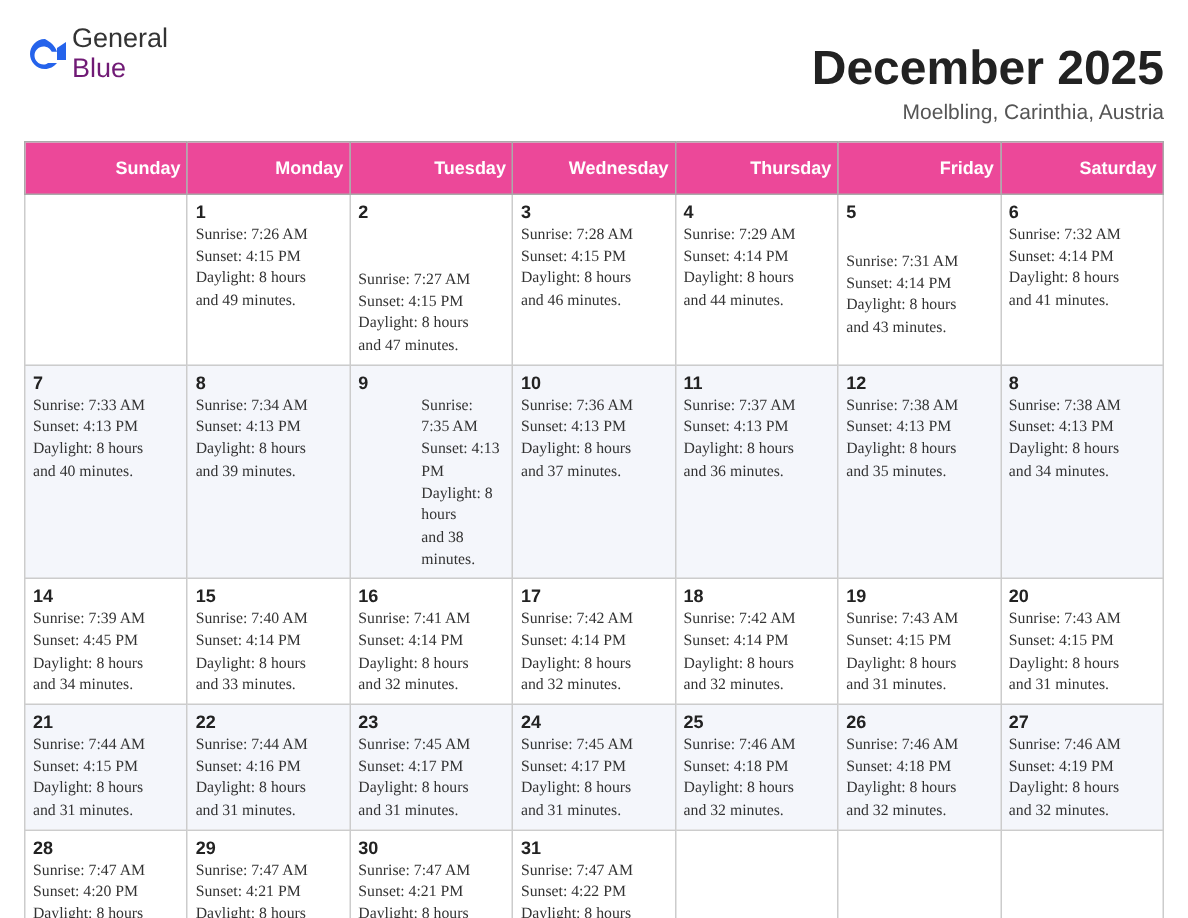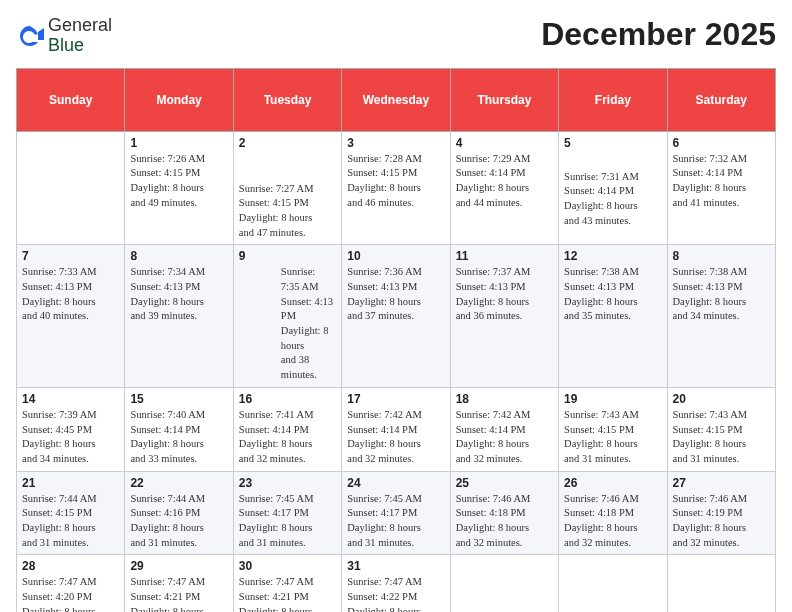--- a/index.html
+++ b/index.html
@@ -20,48 +20,49 @@
       display: flex;
       align-items: center;
       gap: 4px;
     }
     .logo-text {
       font-size: 18px;
       font-weight: normal;
       line-height: 1.1;
     }
     .logo-general { color: #333; }
-    .logo-blue { color: #14532d; }
+    .logo-blue { color: #701a75; }
     .logo-icon {
       width: 28px;
       height: 28px;
     }
     .title-block {
       text-align: right;
     }
     .month-title {
       font-size: 32px;
       font-weight: bold;
       color: #222;
+      margin-top: 11px;
     }
     .location {
       font-size: 14px;
       color: #555;
       margin-top: 2px;
     }
     .calendar {
       width: 100%;
       border-collapse: collapse;
       font-size: 11px;
     }
     .calendar th {
-      background: #ef4444;
+      background: #ec4899;
       color: #fff;
-      padding: 24px 4px;
-      text-align: center;
+      padding: 10px 4px;
+      text-align: right;
       font-size: 12px;
       font-weight: bold;
       border: 1px solid #aaa;
     }
     .calendar td {
       border: 1px solid #ccc;
       padding: 4px 5px;
       vertical-align: top;
       width: 108px;
       min-height: 72px;
@@ -95,20 +96,21 @@
     </svg>
     <div>
       <div class="logo-text">
         <span class="logo-general">General</span><br>
         <span class="logo-blue">Blue</span>
       </div>
     </div>
   </div>
   <div class="title-block">
     <div class="month-title">December 2025</div>
+    <div class="location">Moelbling, Carinthia, Austria</div>
   </div>
 </div>
 
 <table class="calendar">
   <thead>
     <tr>
     <th>Sunday</th>
         <th>Monday</th>
         <th>Tuesday</th>
         <th>Wednesday</th>

